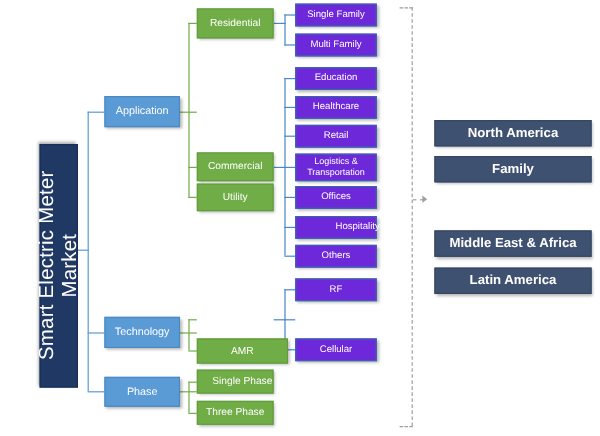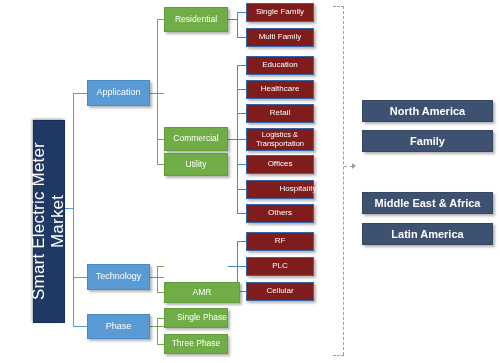--- a/index.html
+++ b/index.html
@@ -44,21 +44,21 @@
   
   .lvl2{
     background:#70AD47;
     border:1px solid #639c3e;
     font-size:8.5px;
     box-shadow:1.5px 1.5px 2.5px rgba(0,0,0,.30);
   }
 
   
   .lvl3{
-    background:#7f1d1d;
+    background:#6d28d9;
     border:1px solid #3566ac;
     font-size:8px;
     box-shadow:1.5px 1.5px 2.5px rgba(0,0,0,.30);
   }
 
   
   .region{
     background:#3F5170;
     border:1px solid #364763;
     font-size:11px;
@@ -208,23 +208,20 @@
   <div class="node lvl3" style="left:246px; top:180px; width:68px; height:19px;padding-left:36px;">
     <span>Hospitality</span>
   </div>
   <div class="node lvl3" style="left:246px; top:204px; width:68px; height:19px;">
     <span>Others</span>
   </div>
 
   <div class="node lvl3" style="left:246px; top:232px; width:68px; height:19px;">
     <span>RF</span>
   </div>
-  <div class="node lvl3" style="left:246px; top:257px; width:68px; height:19px;">
-    <span>PLC</span>
-  </div>
   <div class="node lvl3" style="left:246px; top:282px; width:68px; height:19px;">
     <span>Cellular</span>
   </div>
 
   <div class="node region" style="left:362px; top:100px; width:131px; height:22px;">
     <span>North America</span>
   </div>
   <div class="node region" style="left:362px; top:130px; width:131px; height:22px;">
     <span>Family</span>
   </div>

